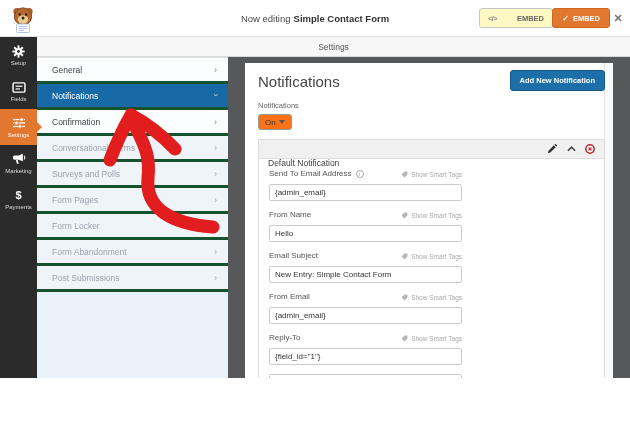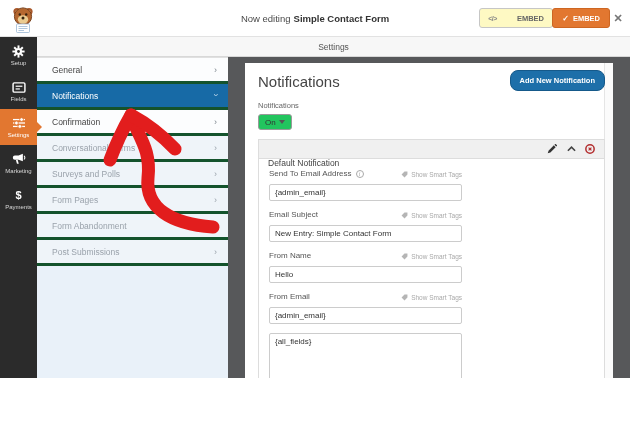--- a/index.html
+++ b/index.html
@@ -55,25 +55,25 @@
                   font-size:9px; color:#9aa2ab; line-height:1; }
   .menu-row.normal .menu-chevron { color:#7d858d; }
   .menu-row.active .menu-chevron { color:#cfe2f0; transform:translateY(-60%) rotate(90deg); }
 
   
   .dark-bg { position:absolute; left:228px; top:57px; width:402px; height:365px; background:#57585a; z-index:1; }
   .panel { position:absolute; left:17px; top:6px; width:368px; height:359px; background:#fff; }
   .panel-inner { padding:10px 13px 0 13px; position:relative; }
   .panel-title { font-size:15px; font-weight:normal; color:#454545; }
   .btn-add { position:absolute; top:7px; right:8px; height:21px; padding:0 9px;
-             background:#1d6fa9; border:1px solid #15598a; border-radius:8px;
+             background:#1d6fa9; border:1px solid #15598a; border-radius:3px;
              font-size:7.5px; font-weight:bold; color:#fff; display:flex; align-items:center; cursor:pointer; }
   .toggle-label { margin-top:11px; font-size:7.5px; color:#666; }
   .select { margin-top:4px; display:inline-flex; align-items:center; gap:3px; height:16px;
-            padding:0 6px; background:#22c55e; border:1px solid #999; border-radius:3px;
+            padding:0 6px; background:#f97316; border:1px solid #999; border-radius:3px;
             font-size:8px; color:#333; cursor:pointer; }
   .select .caret { width:0; height:0; border-left:3px solid transparent; border-right:3px solid transparent;
                    border-top:4px solid #555; }
 
   .notif-box { margin-top:9px; margin-right:-5px; border:1px solid #ddd; background:#fff; }
   .box-head { height:19px; background:#f0f0f0; border-bottom:1px solid #ddd; display:flex;
               align-items:center; padding:0 9px; }
   .box-head-title { font-size:8.5px; color:#444;margin-top:28px; }
   .box-head-icons { margin-left:auto; display:flex; align-items:center; gap:9px; }
   .box-head-icons .ic { width:10px; height:10px; display:flex; align-items:center; justify-content:center; cursor:pointer; }
@@ -220,20 +220,24 @@
     <div class="menu-row disabled">
       <span>Conversational Forms</span>
       <span class="menu-chevron">›</span>
     </div>
     <div class="menu-row disabled">
       <span>Surveys and Polls</span>
       <span class="menu-chevron">›</span>
     </div>
     <div class="menu-row disabled">
       <span>Form Pages</span>
+      <span class="menu-chevron">›</span>
+    </div>
+    <div class="menu-row disabled">
+      <span>Form Locker</span>
       <span class="menu-chevron">›</span>
     </div>
     <div class="menu-row disabled">
       <span>Form Abandonment</span>
       <span class="menu-chevron">›</span>
     </div>
     <div class="menu-row disabled">
       <span>Post Submissions</span>
       <span class="menu-chevron">›</span>
     </div>
@@ -292,57 +296,69 @@
                       <path d="M1 6 L6 1 H11 V6 L6 11 Z" fill="#b5b5b5"></path>
                     </svg>
                   <span>Show Smart Tags</span>
                 </span>
               </div>
               <input value="{admin_email}" style="">
             </div>
 
             <div class="field">
               <div class="field-top">
+                <span class="field-label">From Name</span>
+                <span class="smart-tags">
+                  <svg viewBox="0 0 12 12" width="7" height="7">
+                      <path d="M1 6 L6 1 H11 V6 L6 11 Z" fill="#b5b5b5"></path>
+                    </svg>
+                  <span>Show Smart Tags</span>
+                </span>
+              </div>
+              <input value="Hello" style="">
+            </div>
+
+            <div class="field">
+              <div class="field-top">
                 <span class="field-label">Email Subject</span>
                 <span class="smart-tags">
                   <svg viewBox="0 0 12 12" width="7" height="7">
                       <path d="M1 6 L6 1 H11 V6 L6 11 Z" fill="#b5b5b5"></path>
                     </svg>
                   <span>Show Smart Tags</span>
                 </span>
               </div>
               <input value="New Entry: Simple Contact Form" style="">
             </div>
 
             <div class="field">
               <div class="field-top">
-                <span class="field-label">From Name</span>
-                <span class="smart-tags">
-                  <svg viewBox="0 0 12 12" width="7" height="7">
-                      <path d="M1 6 L6 1 H11 V6 L6 11 Z" fill="#b5b5b5"></path>
-                    </svg>
-                  <span>Show Smart Tags</span>
-                </span>
-              </div>
-              <input value="Hello" style="">
-            </div>
-
-            <div class="field">
-              <div class="field-top">
                 <span class="field-label">From Email</span>
                 <span class="smart-tags">
                   <svg viewBox="0 0 12 12" width="7" height="7">
                       <path d="M1 6 L6 1 H11 V6 L6 11 Z" fill="#b5b5b5"></path>
                     </svg>
                   <span>Show Smart Tags</span>
                 </span>
               </div>
               <input value="{admin_email}" style="">
             </div>
 
+            <div class="field">
+              <div class="field-top">
+                <span class="field-label">Reply-To</span>
+                <span class="smart-tags">
+                  <svg viewBox="0 0 12 12" width="7" height="7">
+                      <path d="M1 6 L6 1 H11 V6 L6 11 Z" fill="#b5b5b5"></path>
+                    </svg>
+                  <span>Show Smart Tags</span>
+                </span>
+              </div>
+              <input value="{field_id=&quot;1&quot;}" style="">
+            </div>
 
             <div class="field" style="margin-bottom:4px;">
               <div class="ta-wrap">
                 <textarea style="">{all_fields}</textarea>
                 
               </div>
             </div>
 
           </div>
         </div>

